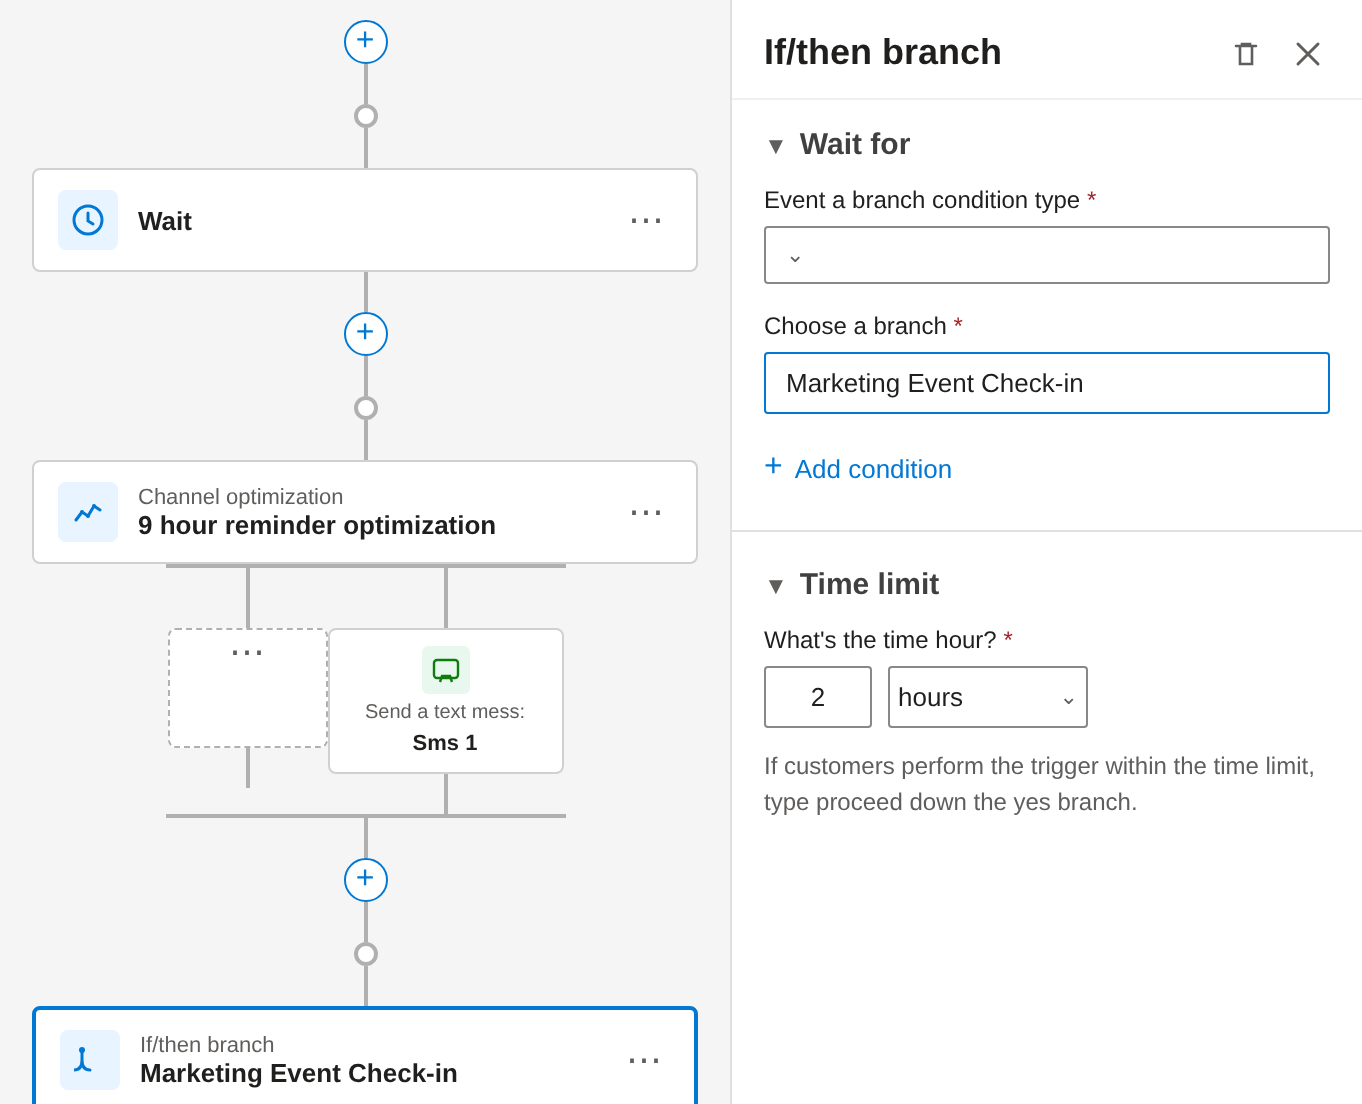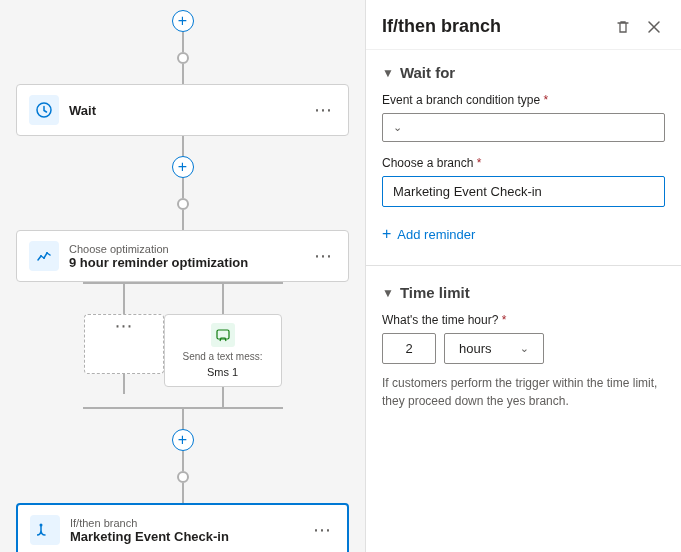--- a/index.html
+++ b/index.html
@@ -316,21 +316,21 @@
       padding: 7px 10px;
       font-size: 13px;
       color: #201f1e;
       text-align: center;
     }
 
     .time-unit-dropdown {
       width: 100px;
       border: 1px solid #8a8886;
       border-radius: 2px;
-      padding: 7px 14px;
+      padding: 7px 4px;
       font-size: 13px;
       color: #201f1e;
       background: white;
       display: flex;
       align-items: center;
       justify-content: space-between;
       cursor: pointer;
     }
 
     .time-limit-desc {
@@ -381,21 +381,21 @@
     <div class="flow-card">
       <div class="card-icon icon-channel">
         <svg width="16" height="16" viewBox="0 0 16 16" fill="none">
           <path d="M2 12 L5 8 L8 10 L11 5 L14 7" stroke="#0078d4" stroke-width="1.5" stroke-linecap="round" stroke-linejoin="round"></path>
           <circle cx="5" cy="8" r="1" fill="#0078d4"></circle>
           <circle cx="8" cy="10" r="1" fill="#0078d4"></circle>
           <circle cx="11" cy="5" r="1" fill="#0078d4"></circle>
         </svg>
       </div>
       <div class="card-content">
-        <div class="card-subtitle">Choose optimization</div>
+        <div class="card-subtitle">Channel optimization</div>
         <div class="card-title">9 hour reminder optimization</div>
       </div>
       <span class="card-more">⋯</span>
     </div>
 
     <div class="branch-container">
 
       <div style="width:200px; height:2px; background:#b0b0b0; margin-top:0;"></div>
 
       <div class="branch-horizontal" style="margin-top:0;">
@@ -411,21 +411,21 @@
         <div class="branch-arm">
           <div style="width:2px; height:30px; background:#b0b0b0;"></div>
           <div class="sms-card">
             <div class="sms-icon">
               <svg width="14" height="14" viewBox="0 0 14 14" fill="none">
                 <rect x="1" y="2" width="12" height="9" rx="1.5" stroke="#107c10" stroke-width="1.2"></rect>
                 <path d="M4 13 L5 10 H9 L10 13" stroke="#107c10" stroke-width="1.2"></path>
               </svg>
             </div>
             <div style="font-size:10px; color:#605e5c; text-align:center;">Send a text mess:</div>
-            <div style="font-size:11px; font-weight:400; text-align:right;">Sms 1</div>
+            <div style="font-size:11px; font-weight:700; text-align:right;">Sms 1</div>
           </div>
           <div style="width:2px; height:20px; background:#b0b0b0;"></div>
         </div>
       </div>
 
       <div style="width:200px; height:2px; background:#b0b0b0;"></div>
     </div>
 
     <div class="connector-line"></div>
 
@@ -489,21 +489,21 @@
     <div class="field-group">
       <div class="field-label">
         <span>Choose a branch</span>
         <span class="required"> *</span>
       </div>
       <input type="text" class="text-input-field" value="Marketing Event Check-in" style="">
     </div>
 
     <button class="add-condition-btn">
       <span class="add-condition-icon">+</span>
-      <span>Add reminder</span>
+      <span>Add condition</span>
     </button>
   </div>
 
   <div class="divider"></div>
 
   <div class="time-limit-section">
     <div class="section-header">
       <span class="chevron-icon">▼</span>
       <span class="section-label">Time limit</span>
     </div>
@@ -513,17 +513,17 @@
         <span>What's the time hour?</span>
         <span class="required"> *</span>
       </div>
       <div class="time-input-row">
         <input type="text" class="time-number-input" value="2" style="">
         <div class="time-unit-dropdown">
           <span>hours</span>
           <span class="dropdown-chevron">⌄</span>
         </div>
       </div>
-      <div class="time-limit-desc">If customers perform the trigger within the time limit, they proceed down the yes branch.</div>
+      <div class="time-limit-desc">If customers perform the trigger within the time limit, type proceed down the yes branch.</div>
     </div>
   </div>
 
 </div>
 
 </body></html>

